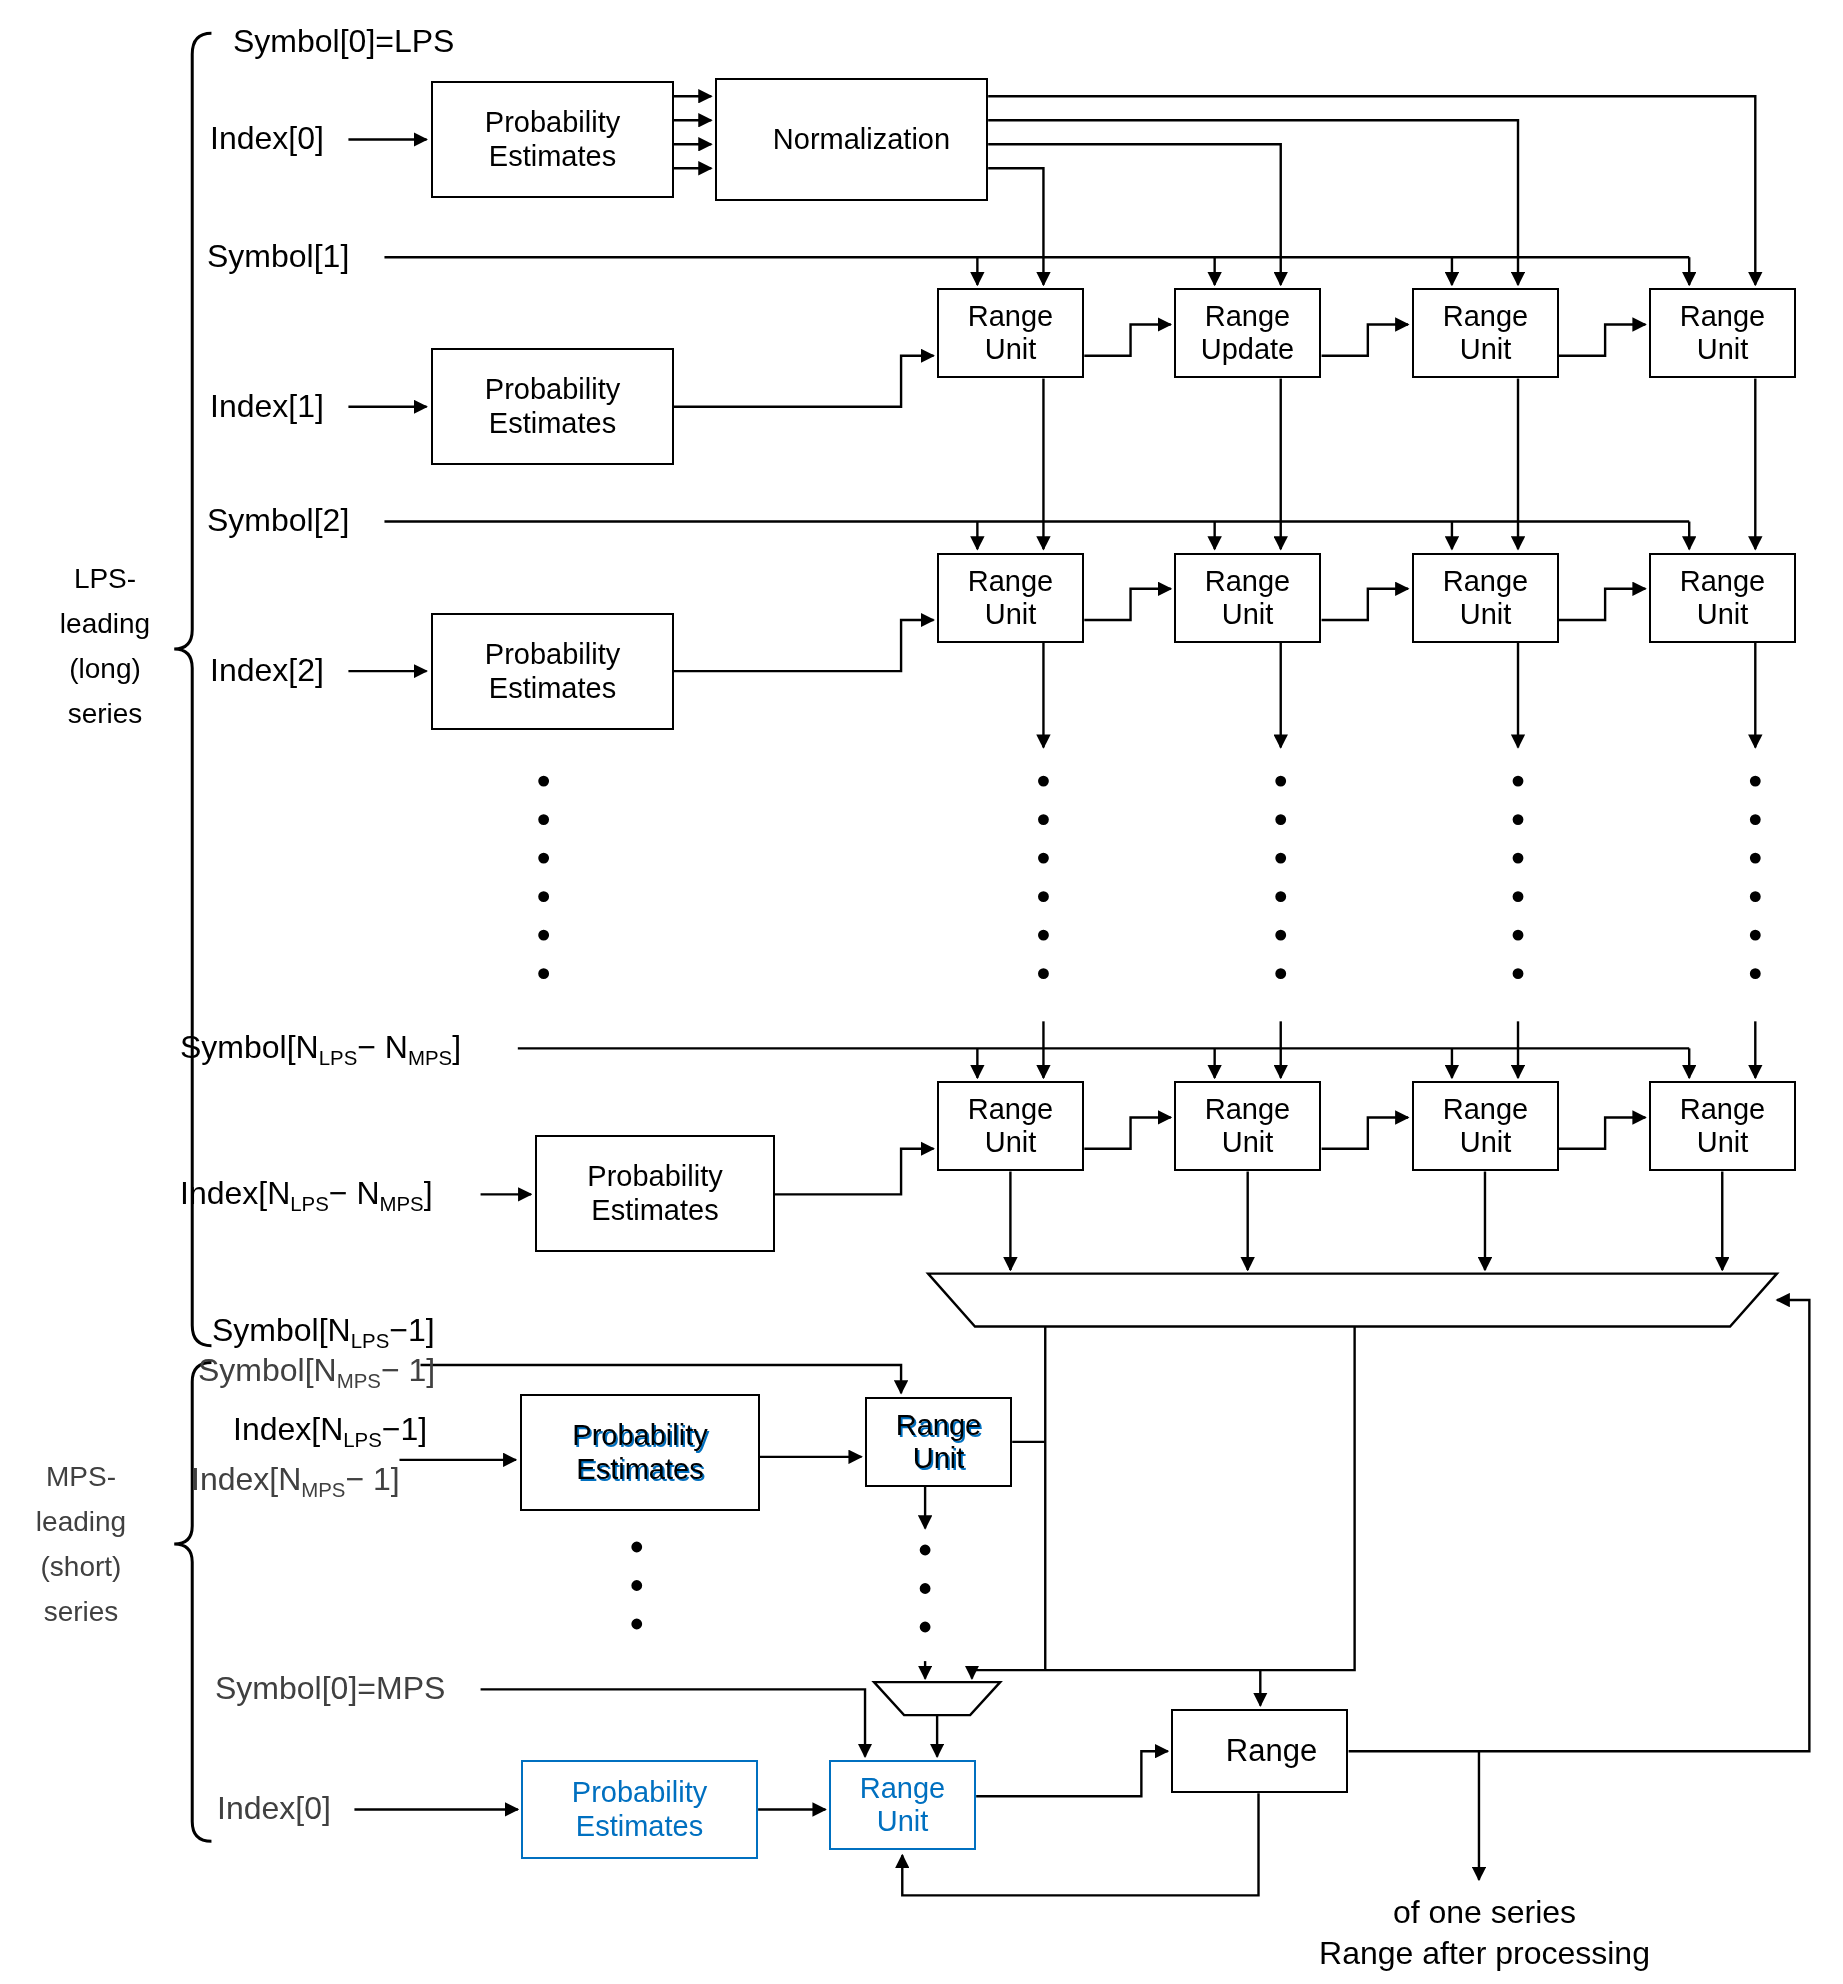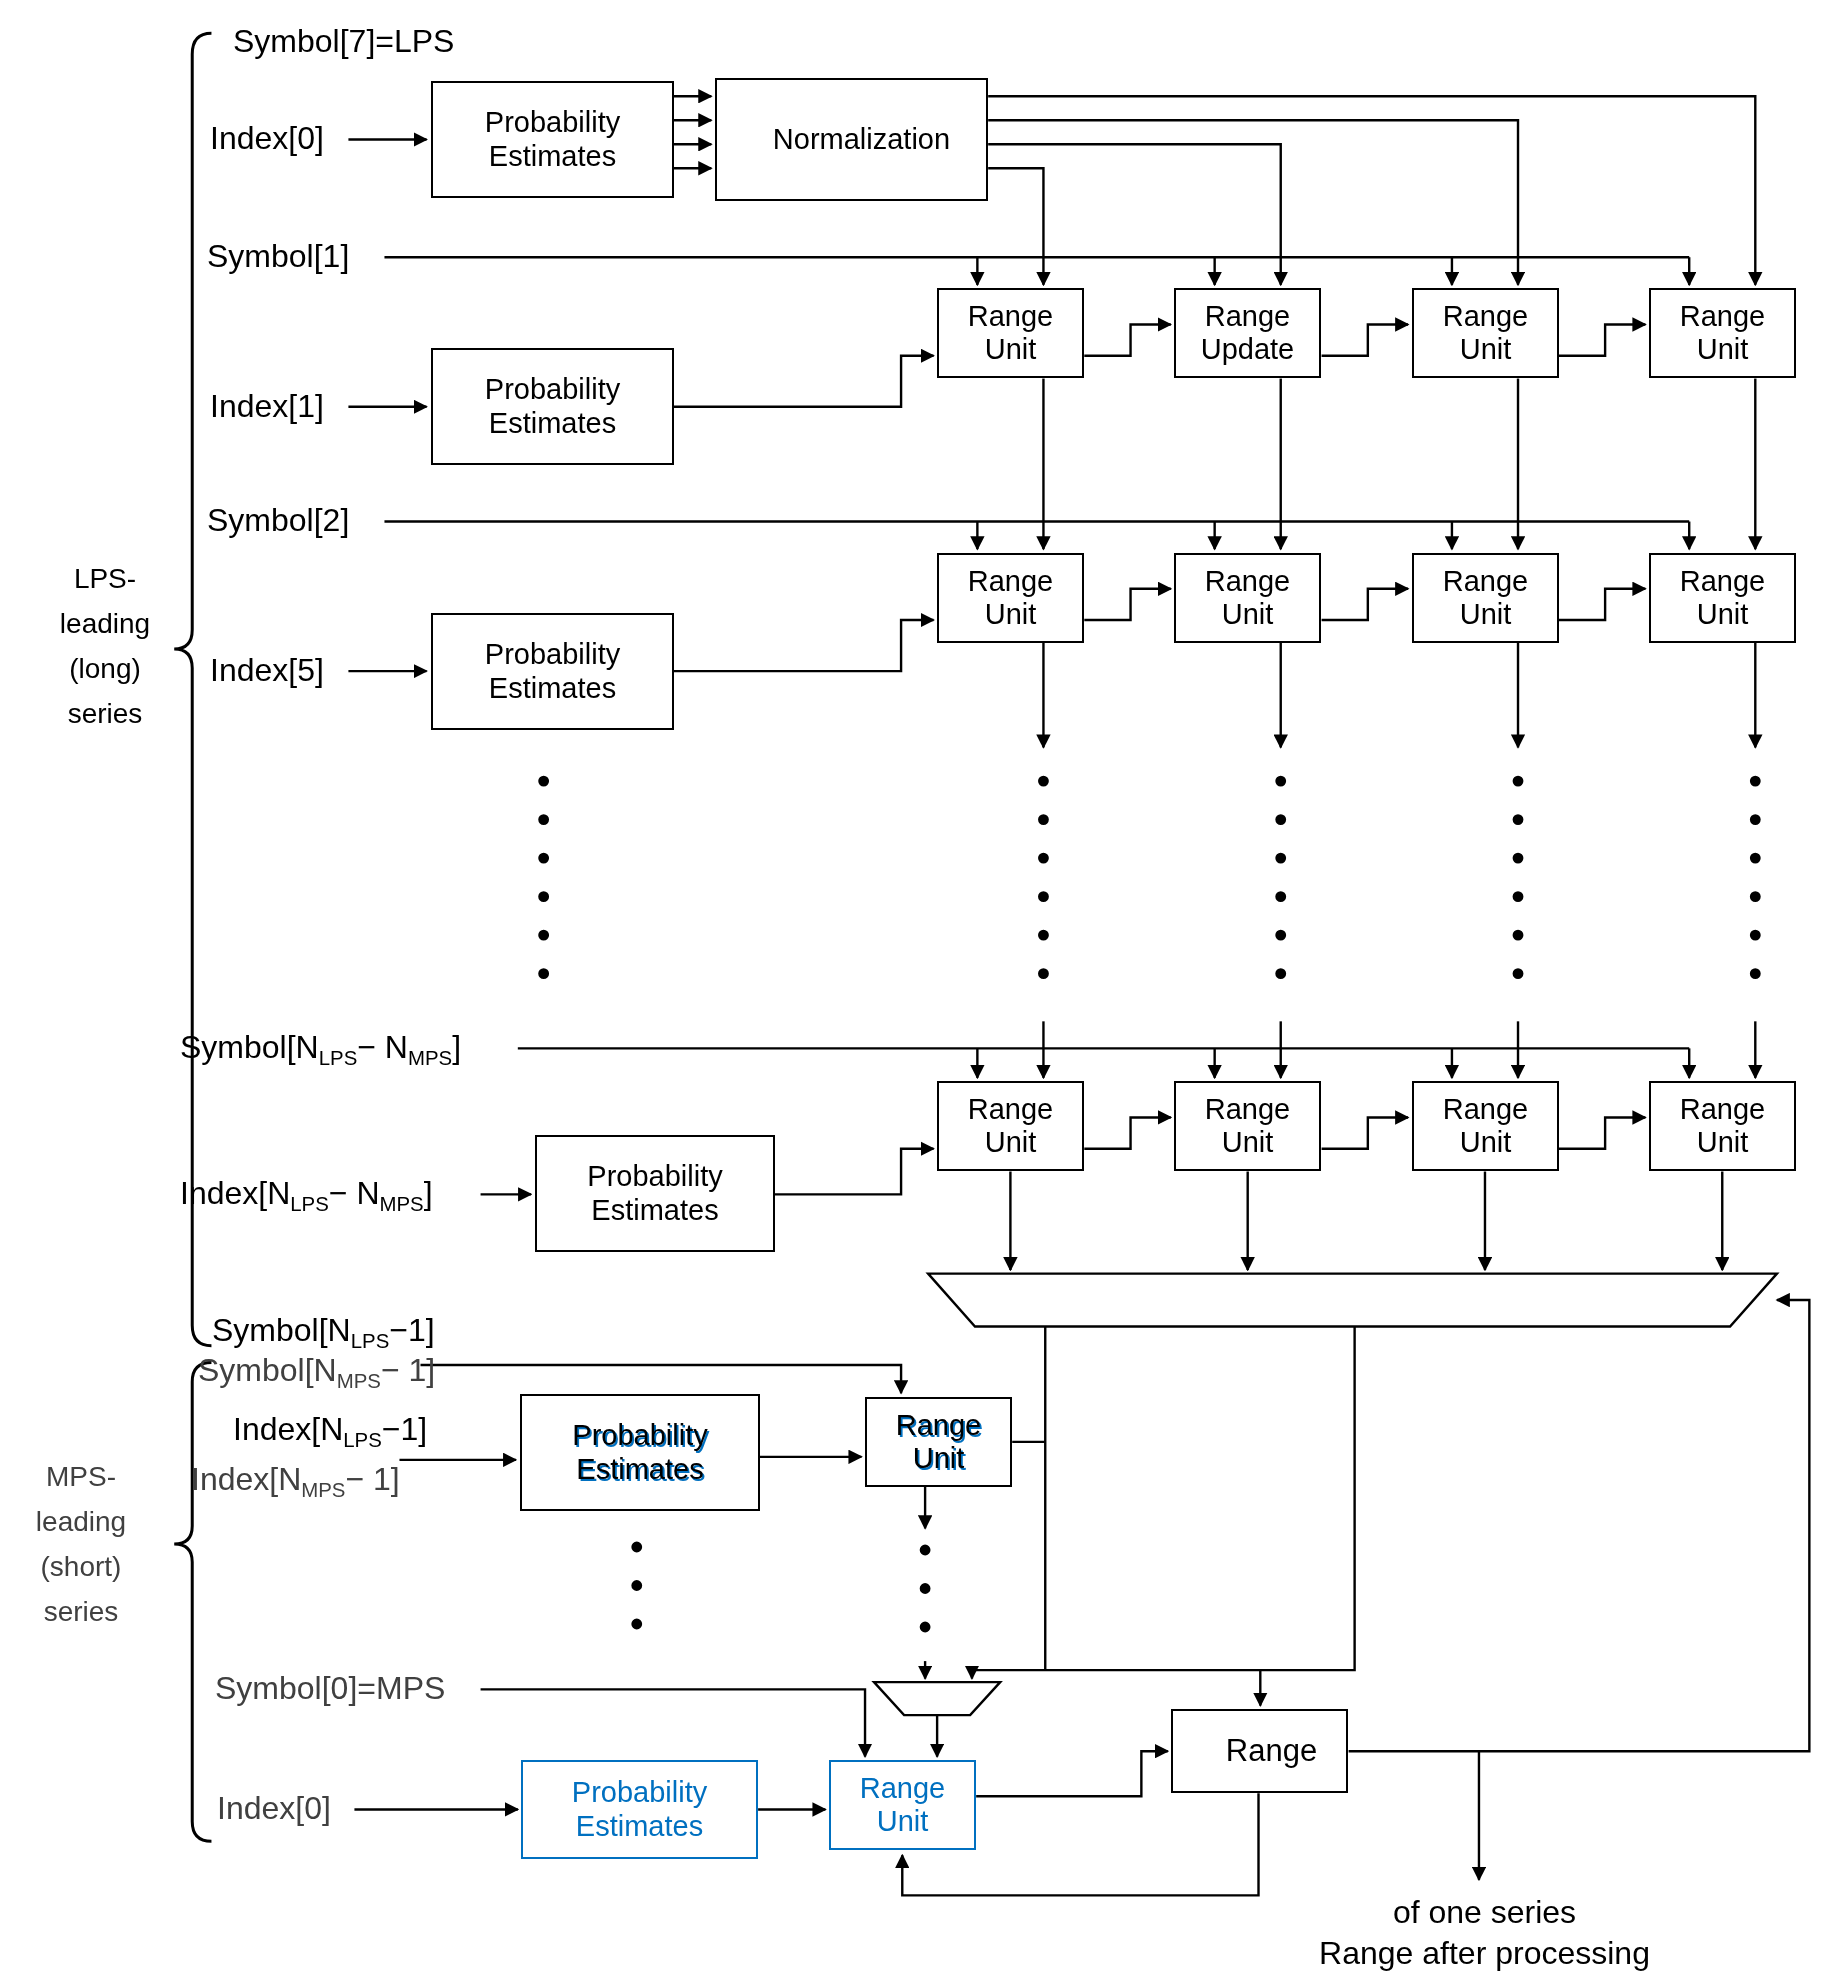--- a/index.html
+++ b/index.html
@@ -143,26 +143,26 @@
     <div>(long)</div>
     <div>series</div>
   </div>
   <div class="sidelbl blue" style="left:9px;top:1454px;width:144px;">
     <div>MPS-</div>
     <div>leading</div>
     <div>(short)</div>
     <div>series</div>
   </div>
 
-  <div class="lbl" style="left:233px;top:24px;">Symbol[7]=LPS</div>
+  <div class="lbl" style="left:233px;top:24px;">Symbol[0]=LPS</div>
   <div class="lbl" style="left:210px;top:121px;">Index[0]</div>
   <div class="lbl" style="left:207px;top:239px;">Symbol[1]</div>
   <div class="lbl" style="left:210px;top:389px;">Index[1]</div>
   <div class="lbl" style="left:207px;top:503px;">Symbol[2]</div>
-  <div class="lbl" style="left:210px;top:653px;">Index[5]</div>
+  <div class="lbl" style="left:210px;top:653px;">Index[2]</div>
 
   <div class="lbl" style="left:180px;top:1030px;">
     <span>Symbol[N</span><sub>LPS</sub><span>− N</span><sub>MPS</sub><span>]</span>
   </div>
   <div class="lbl" style="left:180px;top:1176px;">
     <span>Index[N</span><sub>LPS</sub><span>− N</span><sub>MPS</sub><span>]</span>
   </div>
 
   <div class="lbl" style="left:212px;top:1313px;text-align:right;">
     <span>Symbol[N</span><sub>LPS</sub><span>−1]</span>

